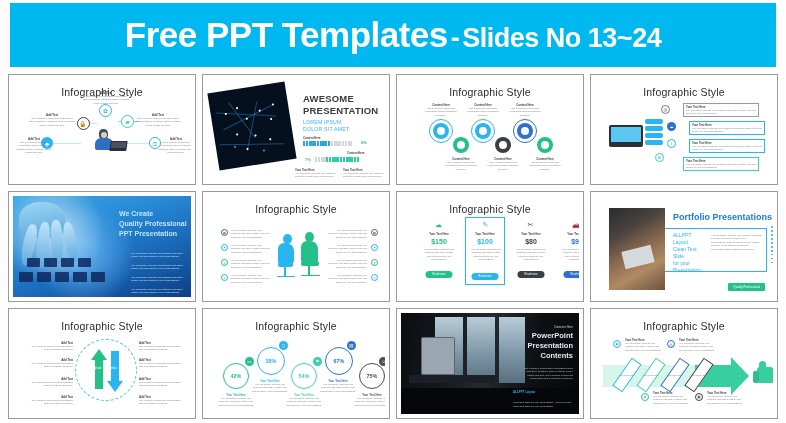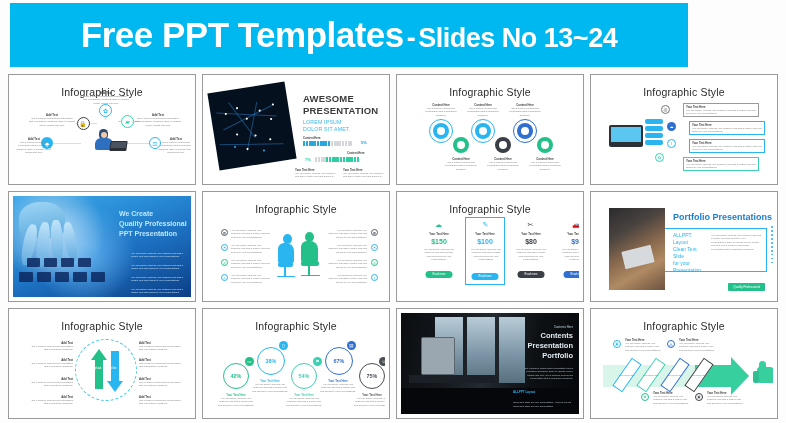--- a/index.html
+++ b/index.html
@@ -7,21 +7,21 @@
     width: 786px; height: 423px;
     background: #ffffff;
     font-family: "Liberation Sans", sans-serif;
     overflow: hidden;
   }
   #page { position: relative; width: 786px; height: 423px; background: #fdfdfd; }
 
   
   .banner {
     position: absolute; left: 10px; top: 3px;
-    width: 678px; height: 64px;
+    width: 766px; height: 64px;
     background: #00b8f0;
     display: flex; align-items: center; justify-content: center;
   }
   .banner-title { white-space: nowrap; color: #ffffff; letter-spacing: -0.5px; }
   .banner-title .t-main { font-size: 35px; font-weight: bold; }
   .banner-title .t-dash { font-size: 27px; font-weight: bold; margin: 0 3px; }
   .banner-title .t-sub  { font-size: 27px; font-weight: bold; }
 
   
   .grid {
@@ -589,23 +589,23 @@
       <div class="inner">
         <div class="photo-dark">
           <div class="window-pane" style="left:34px;top:4px;width:28px;height:66px;"></div>
           <div class="window-pane" style="left:66px;top:4px;width=28px;width:28px;height:66px;"></div>
           <div class="window-pane" style="left:98px;top:4px;width:26px;height:66px;"></div>
           <div class="monitor" style="left:20px;top:24px;width:34px;height:38px;"></div>
           <div style="position:absolute;left:8px;top:62px;width:86px;height:8px;background:#1b2026;"></div>
           <div style="position:absolute;left:0;bottom:0;width:100%;height:26px;background:#05070a;"></div>
         </div>
         <div class="tiny-h" style="position:absolute;right:6px;top:12px;color:#9fb0bd;text-align:right;">Contents Here</div>
-        <div style="position:absolute;right:6px;top:18px;font-size:7.5px;color:#dfe9f0;font-weight:bold;text-align:right;">Contents</div>
+        <div style="position:absolute;right:6px;top:18px;font-size:7.5px;color:#dfe9f0;font-weight:bold;text-align:right;">PowerPoint</div>
         <div style="position:absolute;right:6px;top:28px;font-size:7.5px;color:#dfe9f0;font-weight:bold;text-align:right;">Presentation</div>
-        <div style="position:absolute;right:6px;top:38px;font-size:7.5px;color:#dfe9f0;font-weight:bold;text-align:right;">Portfolio</div>
+        <div style="position:absolute;right:6px;top:38px;font-size:7.5px;color:#dfe9f0;font-weight:bold;text-align:right;">Contents</div>
         <div class="tiny" style="position:absolute;right:6px;top:54px;width:52px;color:#b9c6d0;text-align:right;">Get a modern PowerPoint Presentation that is beautifully designed. Easy to change colors, photos and Text. Get a modern PowerPoint Presentation that is beautifully designed.</div>
         <div style="position:absolute;left:112px;bottom:20px;font-size:3px;color:#29b6f0;font-weight:bold;">ALLPPT Layout</div>
         <div class="tiny" style="position:absolute;left:112px;bottom:6px;width:62px;color:#c5d2db;">Clean Text Slide for your Presentation. ALLPPT Layout Clean Text Slide for your Presentation</div>
       </div>
     </div>
 
     <div class="slide">
       <div class="inner">
         <div class="s-title">Infographic Style</div>
 

